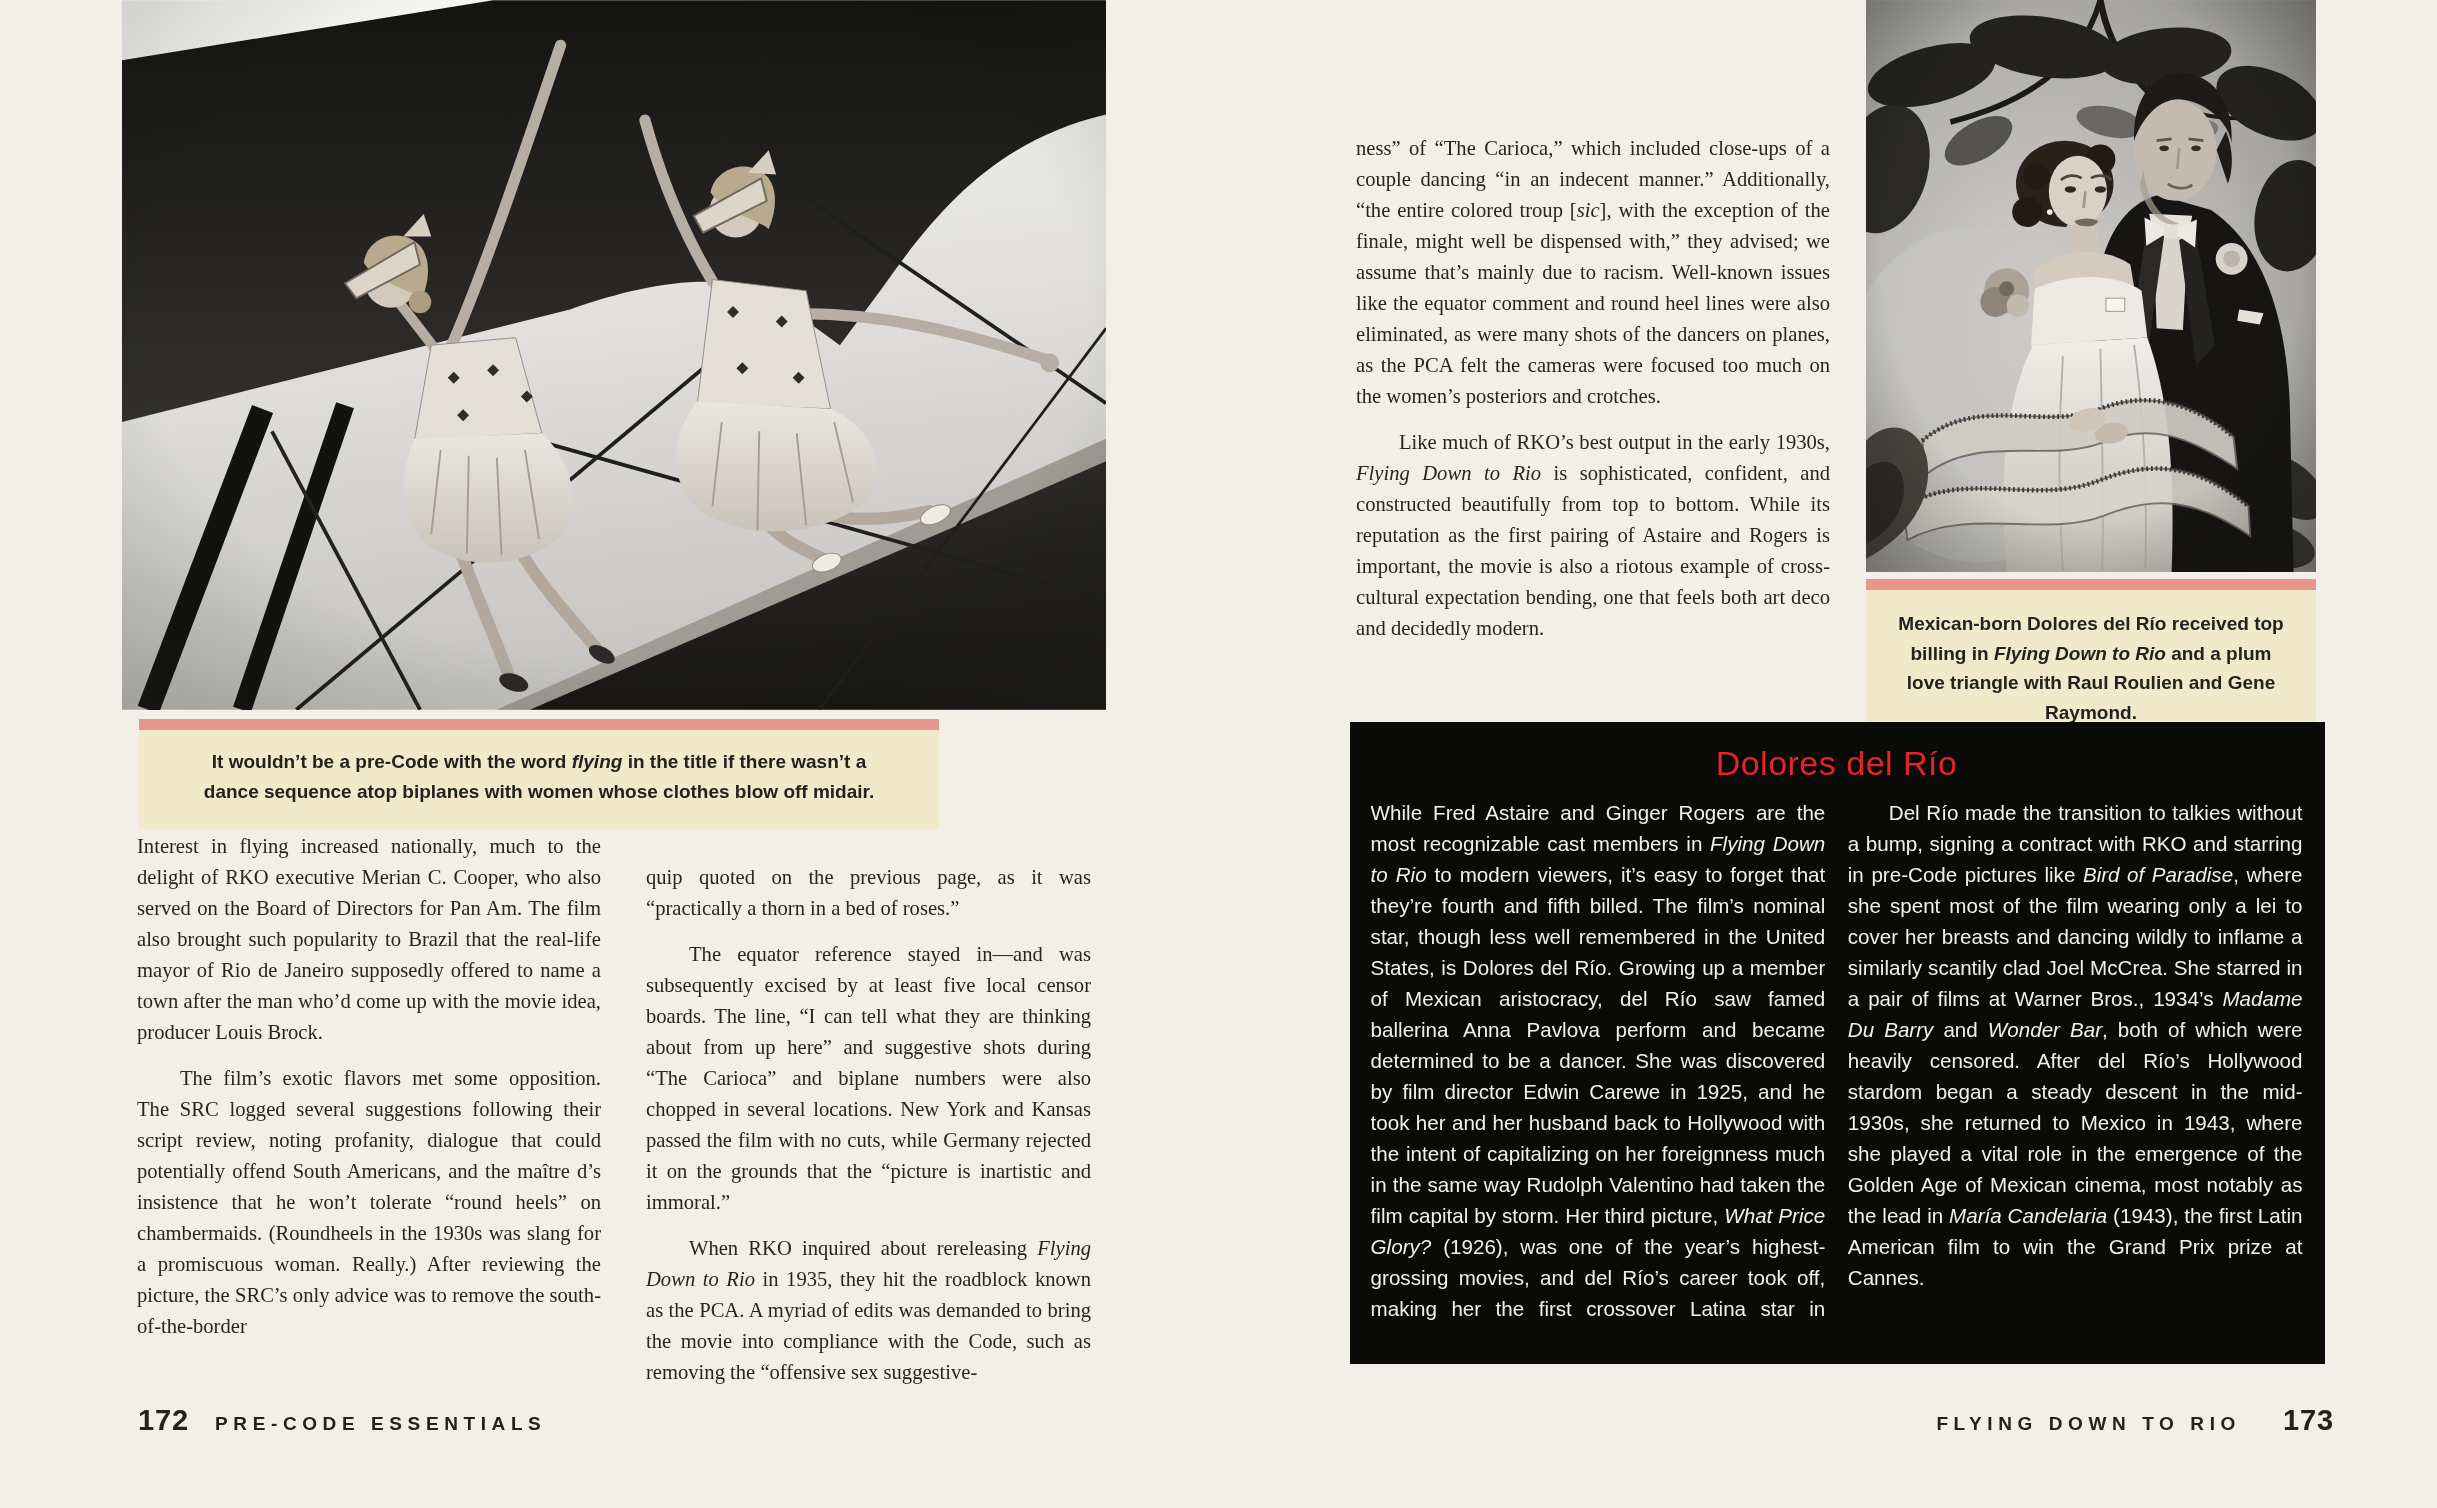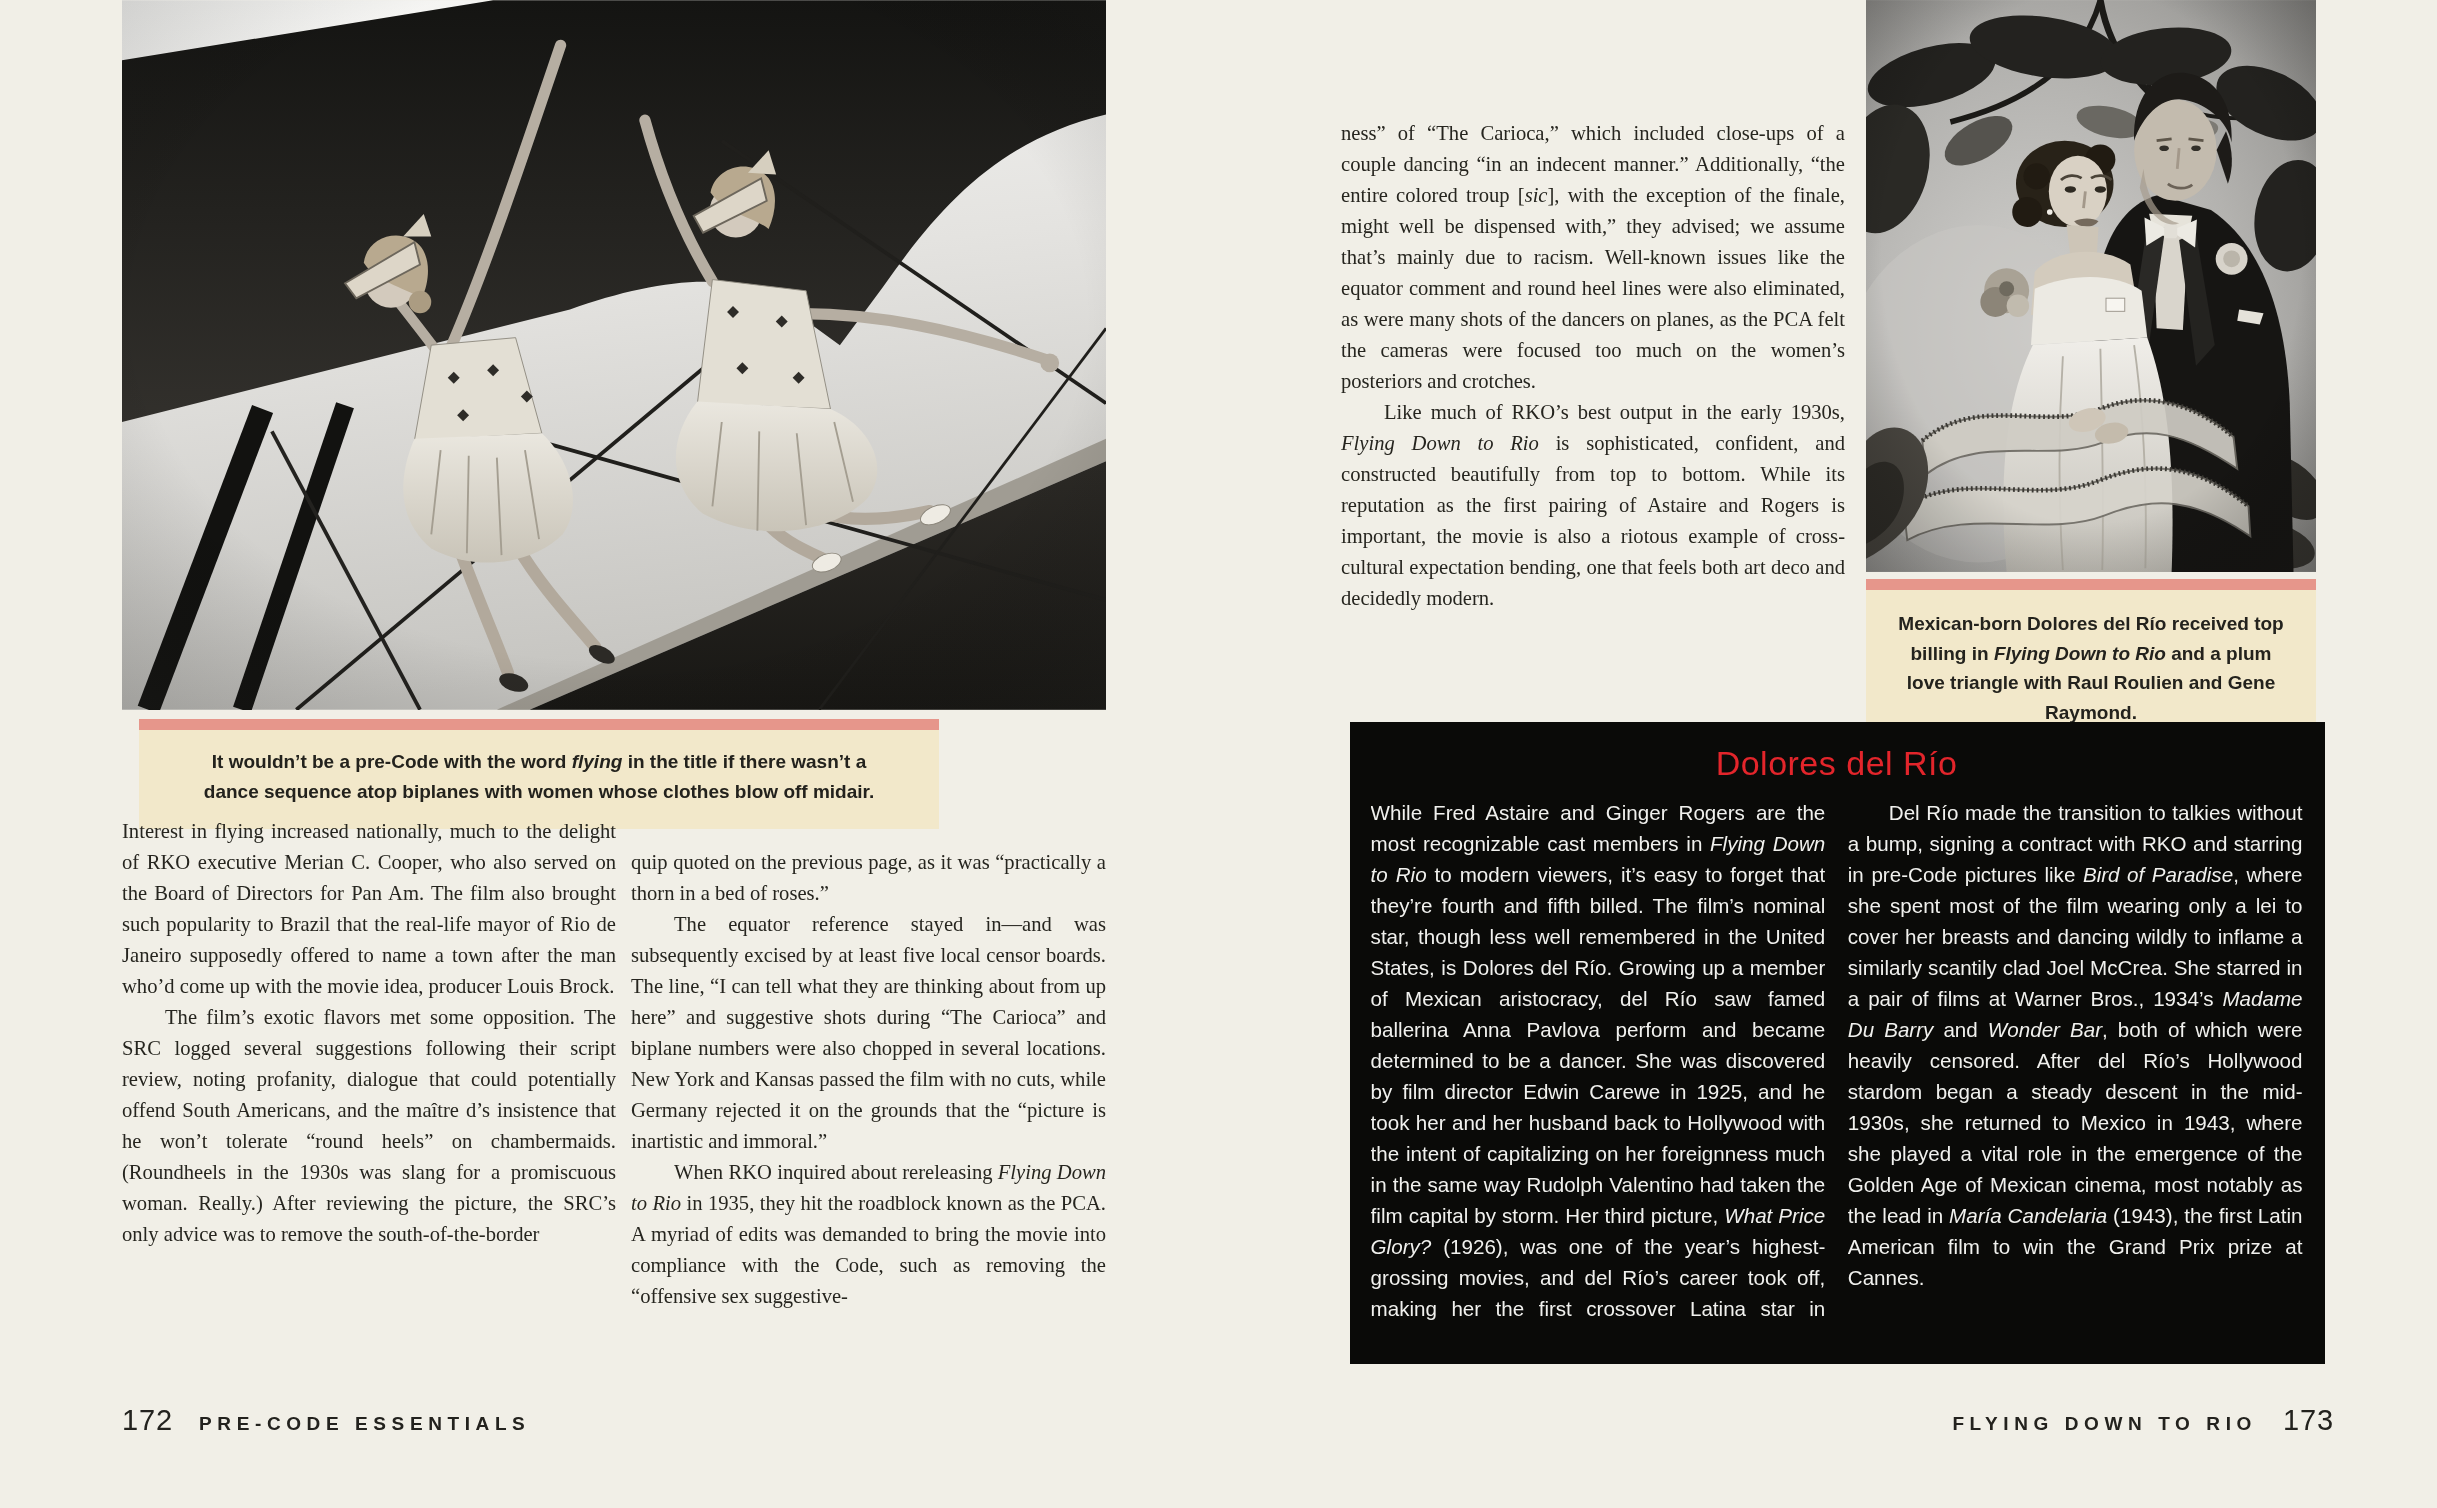--- a/index.html
+++ b/index.html
@@ -29,21 +29,21 @@
   .caption-body.lefted{text-align:center;padding:19px 26px 24.4px;}
   
   .body-col{
     position:absolute;
     font-size:20.6px;line-height:31px;
     text-align:justify;
     overflow:hidden;
     hyphens:auto;
     color:#26251f;
   }
-  .body-col p{margin:0;}
+  .body-col p{margin:15px;}
   .body-col p + p{text-indent:43px;}
   
   .sidebar-box{
     position:absolute;
     left:1350px;top:722px;width:975px;height:642px;
     background:#0a0a08;
     box-sizing:border-box;
     padding:20.6px 22.5px 0 20.6px;
   }
   .sidebar-title{
@@ -66,21 +66,21 @@
   }
   .sidebar-col p{margin:0;}
   .sidebar-col.indent-first p:first-child{text-indent:41px;}
   
   .footer{
     position:absolute;top:1380px;
     display:flex;align-items:baseline;gap:26px;
     font-family:"Liberation Sans", sans-serif;
     color:#23221e;
   }
-  .footer .pagenum{font-size:29px;font-weight:normal;letter-spacing:0.9px;}
+  .footer .pagenum{font-size:29px;font-weight:bold;letter-spacing:0.9px;margin-left:16px;}
   .footer .runhead{font-size:19px;font-weight:600;letter-spacing:5.6px;margin-top:33px;}
   .footer-left{left:122px;}
   .footer-right{right:104px;}
 </style>
 </head>
 <body>
 
 <div class="spread">
 
   <div>

